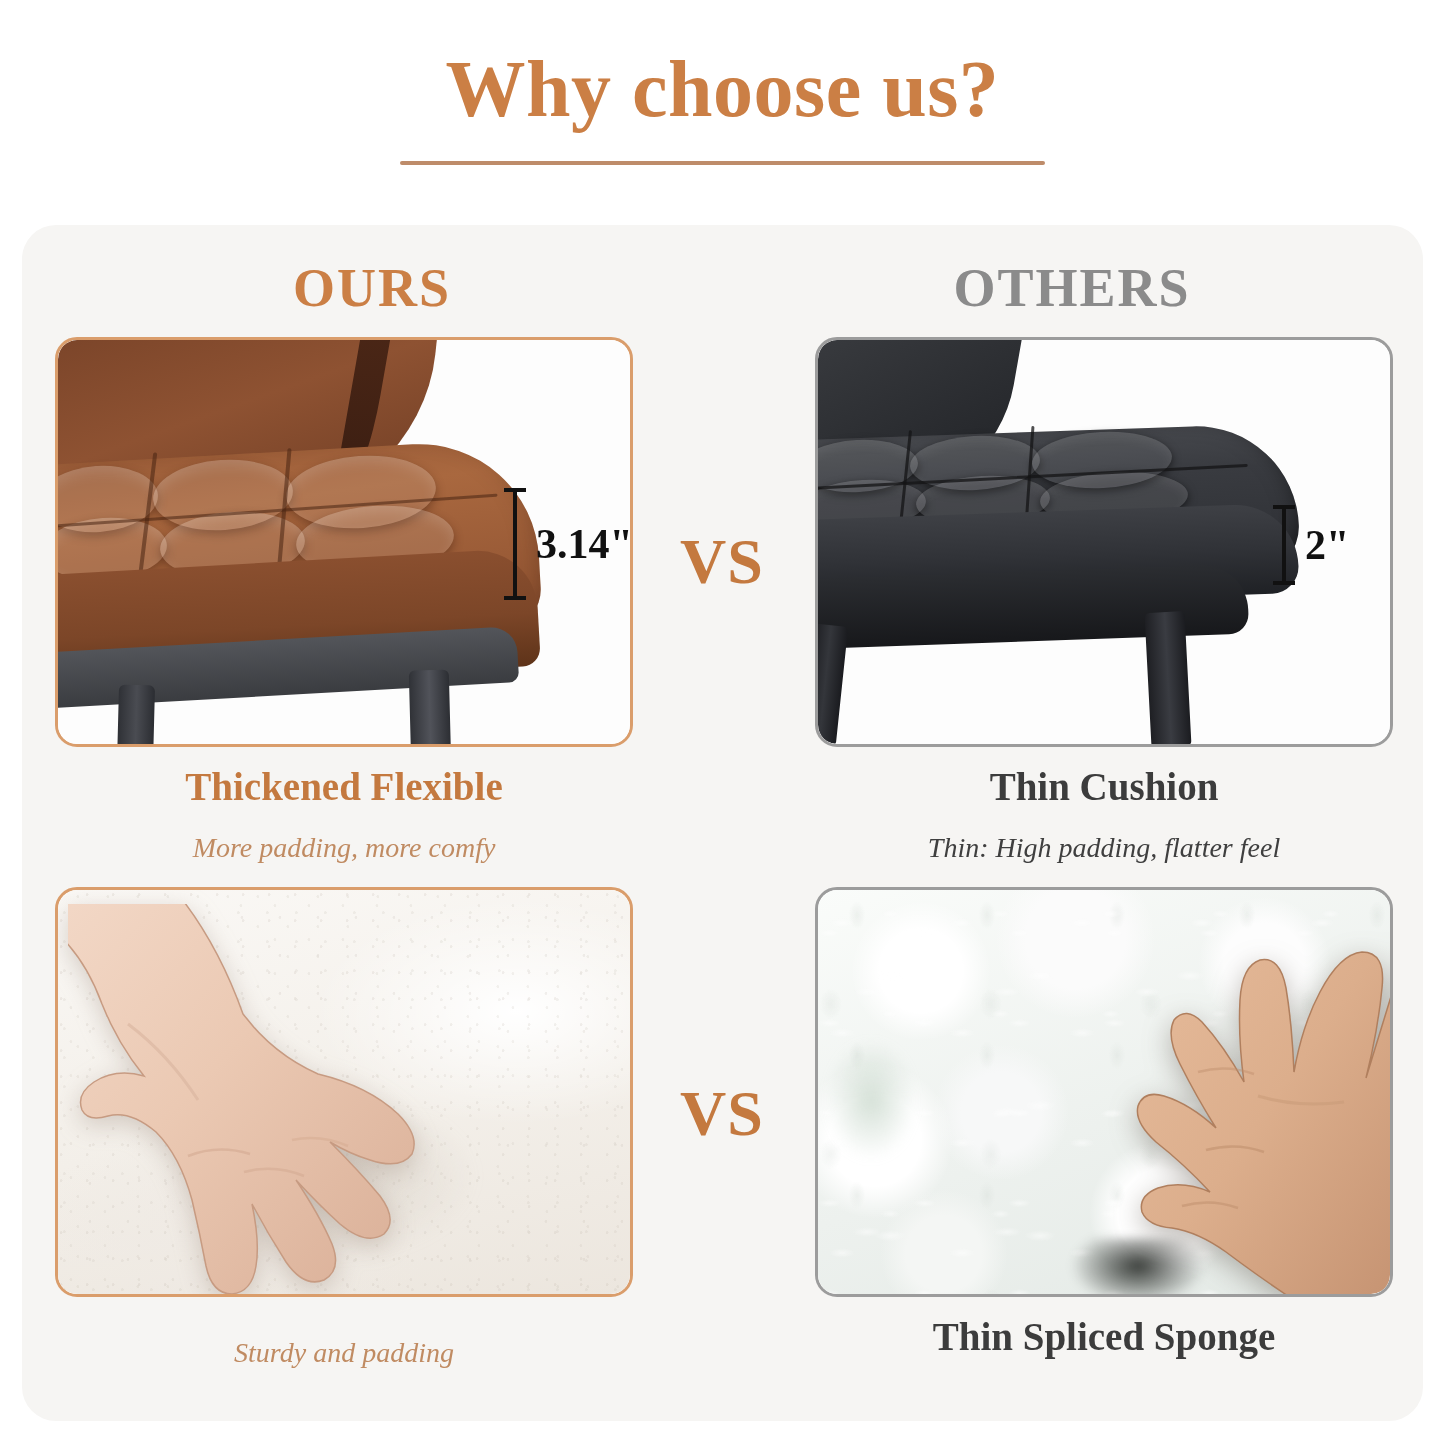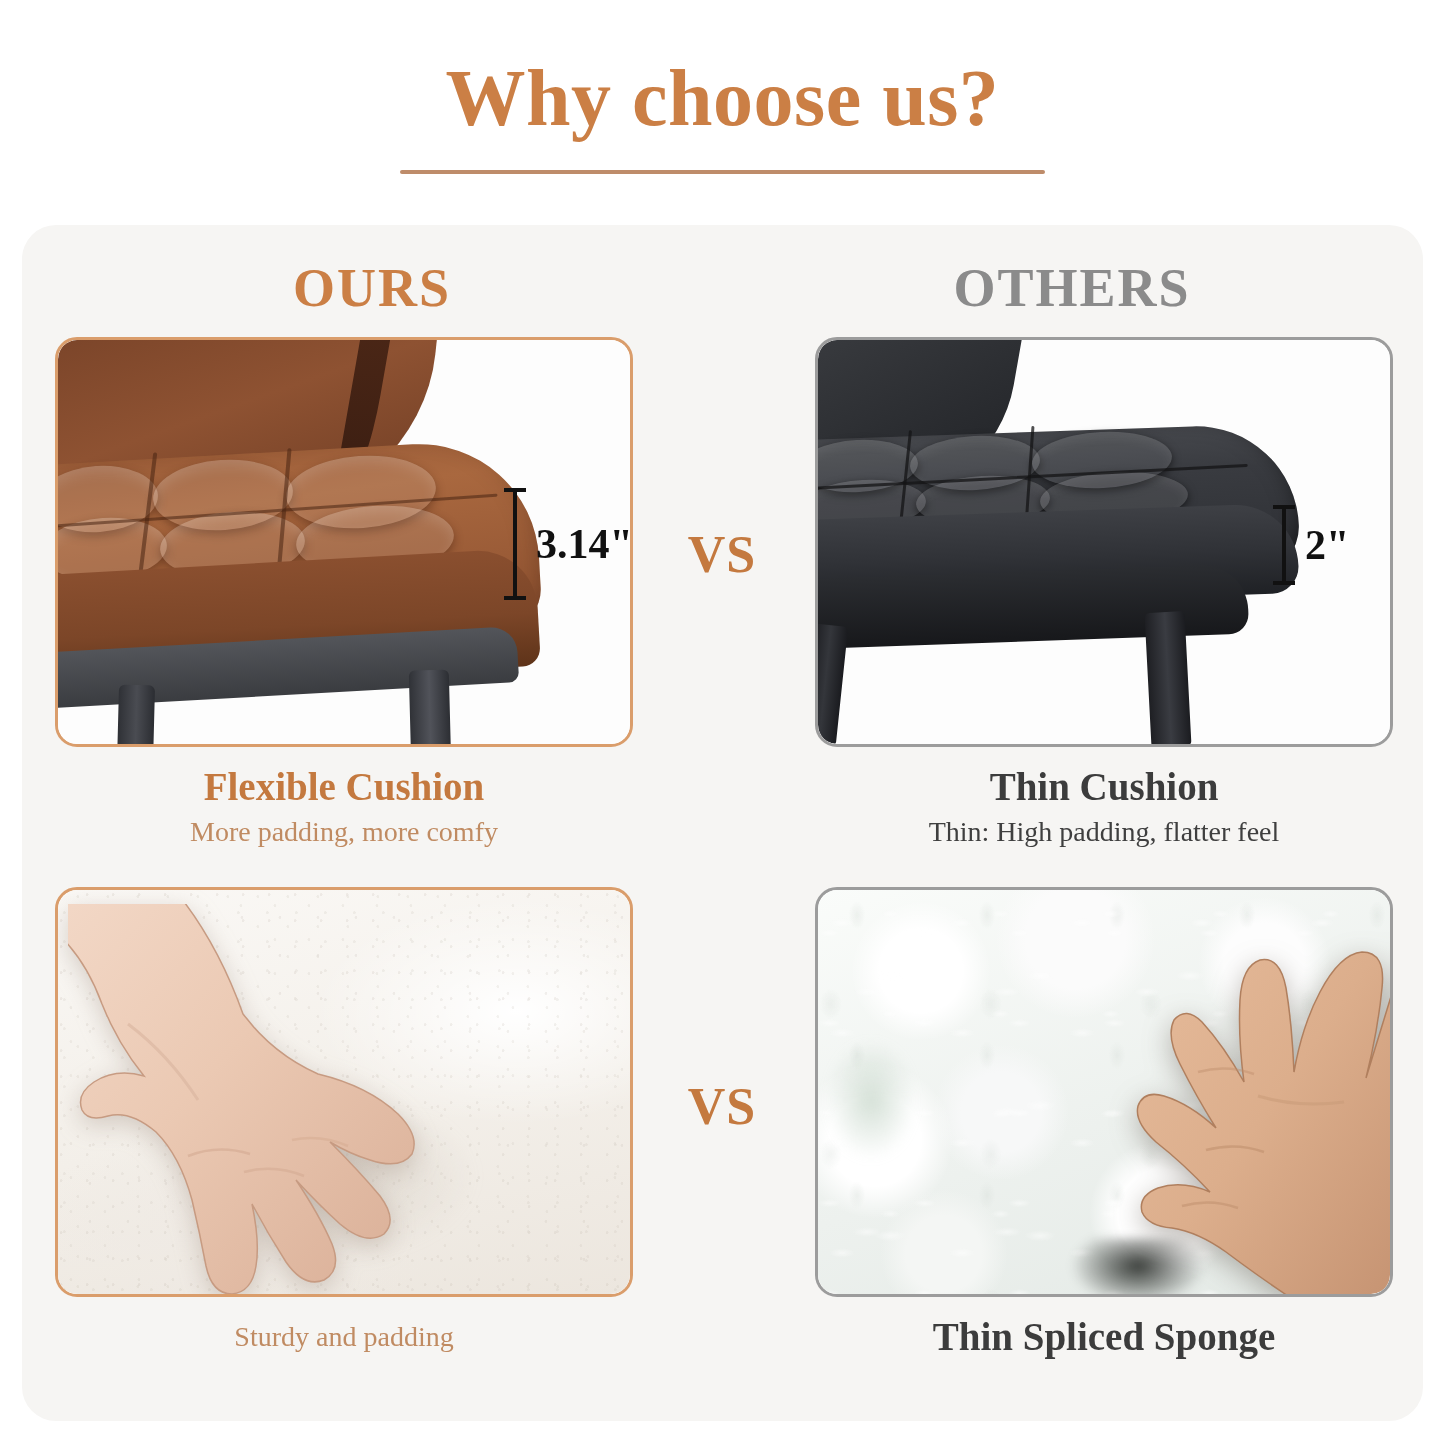--- a/index.html
+++ b/index.html
@@ -22,21 +22,21 @@
     padding-top: 44px;
     box-sizing: border-box;
   }
   .main-title {
     font-family: "Liberation Serif", "DejaVu Serif", serif;
     font-size: 80px;
     font-weight: bold;
     color: #CB7F45;
     letter-spacing: 0.5px;
     line-height: 1.05;
-    margin: 12px;
+    margin: 3px;
   }
   .title-rule {
     width: 645px;
     height: 4px;
     background: #BE8C6A;
     margin: 30px auto 0 auto;
     border-radius: 2px;
   }
 
   
@@ -122,35 +122,36 @@
   }
   .cap-title {
     font-size: 39px;
     font-weight: bold;
     line-height: 1.15;
     font-family: "Liberation Serif", "DejaVu Serif", serif;
   }
   .cap-sub {
     font-size: 28px;
     line-height: 1.25;
-    margin-top: 4px;
-    font-family: "Liberation Serif", "DejaVu Serif", serif;
+    margin-top: 20px;
+    font-family: "Liberation Serif", "DejaVu Serif", serif;
+    font-style: italic;
   }
   .cap-title.ours { color: #C4793F; }
   .cap-sub.ours   { color: #C08B62; }
   .cap-title.others { color: #3C3C3C; }
   .cap-sub.others   { color: #3F3F3F; }
 
   
   .vs {
     position: absolute;
     left: 640px;
     width: 120px;
     text-align: center;
-    font-size: 52px;
+    font-size: 64px;
     font-weight: bold;
     color: #C4793F;
     font-family: "Liberation Serif", "DejaVu Serif", serif;
     letter-spacing: 1px;
   }
   .vs.v1 { top: 188px; }
   .vs.v2 { top: 190px; }
 
   
   .dim {
@@ -407,21 +408,21 @@
         <div class="dim dim-ours">
           <div class="dim-bar">
             <div class="cap-t"></div>
               <div class="shaft"></div>
               <div class="cap-b"></div>
           </div>
           <div class="dim-label">3.14"</div>
         </div>
       </div>
       <div class="caption">
-        <div class="cap-title ours">Flexible Cushion</div>
+        <div class="cap-title ours">Thickened Flexible</div>
         <div class="cap-sub ours">More padding, more comfy</div>
       </div>
     </div>
 
     <div class="vs v1">VS</div>
 
     <div class="cell right">
       <div class="photo-frame others">
         <div class="photo">
           <div class="chair-dark">

